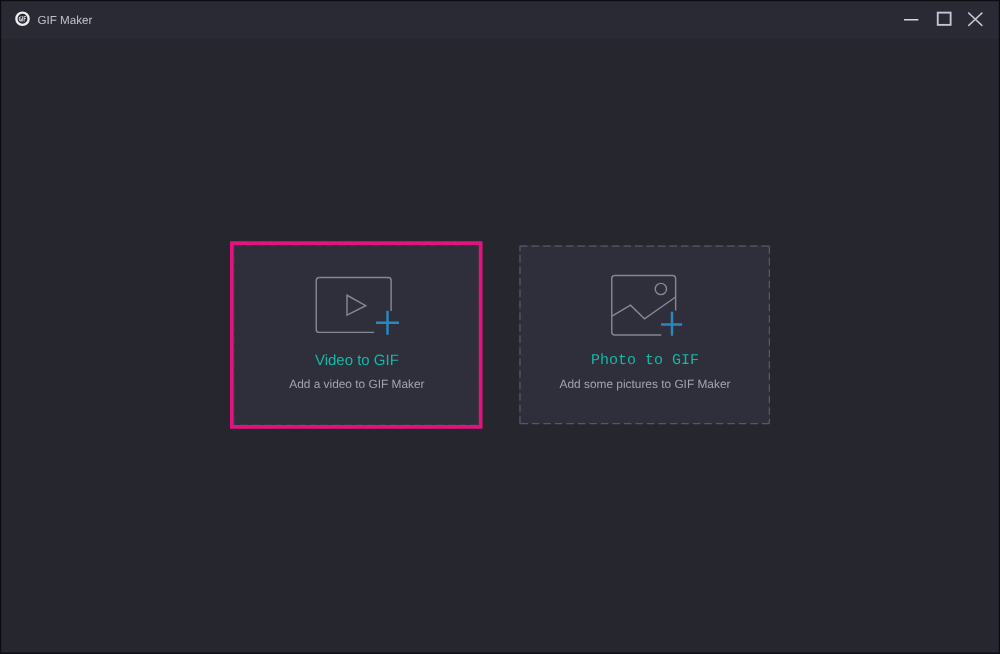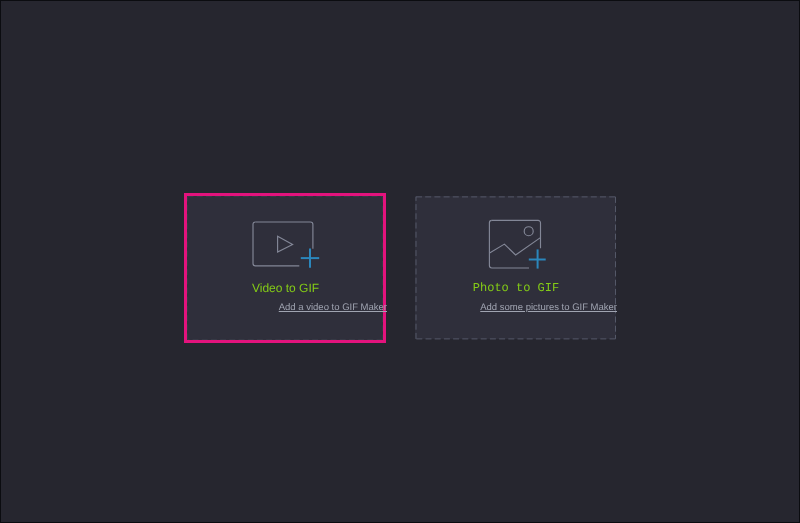--- a/index.html
+++ b/index.html
@@ -29,33 +29,66 @@
   #card-video .inner-dash{position:absolute;left:0;top:0;}
 
   #card-photo{left:414px;top:195px;width:201px;height:143px;}
   .dash-svg{position:absolute;left:0;top:0;pointer-events:none;}
 
   .ic{position:absolute;line-height:0;}
   #ic-video{left:248px;top:216px;}
   #ic-photo{left:484px;top:214px;}
 
   .card-title{position:absolute;text-align:center;
-              font-size:12px;color:#84cc16;white-space:nowrap;will-change:opacity;}
-  .card-sub{position:absolute;text-align:right;
-            font-size:9.5px;color:#a0a4b1;white-space:nowrap;will-change:opacity;text-decoration:underline;}
+              font-size:12px;color:#14b8a6;white-space:nowrap;will-change:opacity;}
+  .card-sub{position:absolute;text-align:center;
+            font-size:9.5px;color:#a0a4b1;white-space:nowrap;will-change:opacity;}
   #t-video{left:183px;width:203px;top:279.5px;}
   #s-video{left:183px;width:203px;top:300.6px;}
   #t-photo{left:414px;width:202px;top:279.5px;font-family:Liberation Mono, monospace;}
   #s-photo{left:414px;width:202px;top:300.6px;}
 </style>
 </head>
 <body>
 
 <div class="win">
 
+  <div class="titlebar">
+    <span class="tb-icon">
+      <svg width="20" height="20" viewBox="0 0 40 40">
+        <circle cx="20" cy="20" r="9.8" fill="none" stroke="#eceef2" stroke-width="3.8"></circle>
+        <g fill="#e4e7ed">
+
+          <path d="M18.2 15.8 a4.2 4.2 0 0 0 0 8.4 h.5 v-4.6 h-2.4 v1.3 h1.1 v1.8
+                   a2.8 2.8 0 0 1 .8 -5.5 z"></path>
+
+          <rect x="19.6" y="15.8" width="1.3" height="8.4"></rect>
+
+          <path d="M21.9 15.8 h3.9 v1.3 h-2.6 v1.9 h2.2 v1.3 h-2.2 v3.9 h-1.3 z"></path>
+        </g>
+      </svg>
+    </span>
+    <span class="tb-title">GIF Maker</span>
+
+    <div class="wc wc-min">
+      <svg width="16" height="16" viewBox="0 0 16 16">
+        <path d="M2.2 7.75 H13.7" stroke="#d3d7e0" stroke-width="1.1" fill="none"></path>
+      </svg>
+    </div>
+    <div class="wc wc-max">
+      <svg width="16" height="16" viewBox="0 0 16 16">
+        <rect x="2.2" y="2.1" width="10.3" height="9.8" fill="none" stroke="#c3c7d2" stroke-width="1.5"></rect>
+      </svg>
+    </div>
+    <div class="wc wc-close">
+      <svg width="16" height="16" viewBox="0 0 16 16">
+        <path d="M1.6 2.1 L12.9 12.7 M12.9 2.1 L1.6 12.7" stroke="#c3c7d2" stroke-width="1.1" fill="none"></path>
+      </svg>
+    </div>
+  </div>
 
   <div class="content"></div>
 
   <div class="card" id="card-video">
     <svg class="inner-dash" width="196" height="144">
       <g stroke="#363945" stroke-width="1" stroke-dasharray="6 3.2" fill="none">
         <path d="M0.5 0.5 H195.5"></path>
         <path d="M195.5 0.5 V143.5"></path>
         <path d="M195.5 143.5 H0.5"></path>
         <path d="M0.5 143.5 V0.5"></path>

